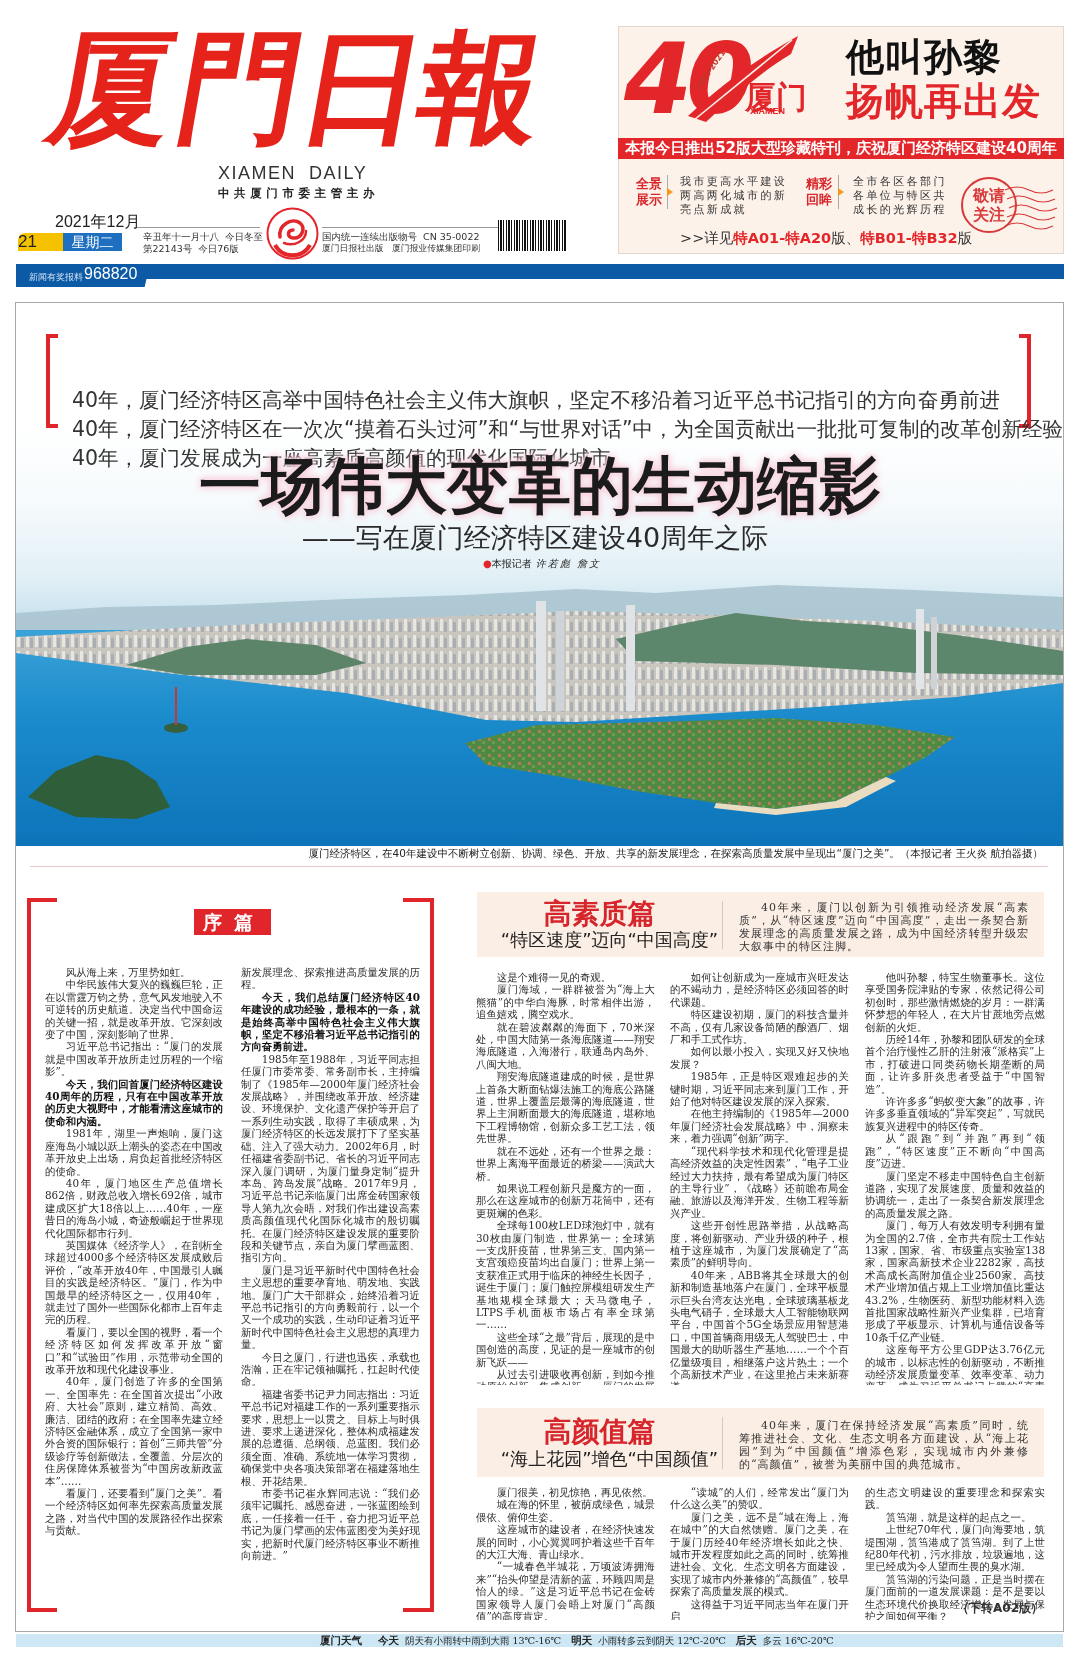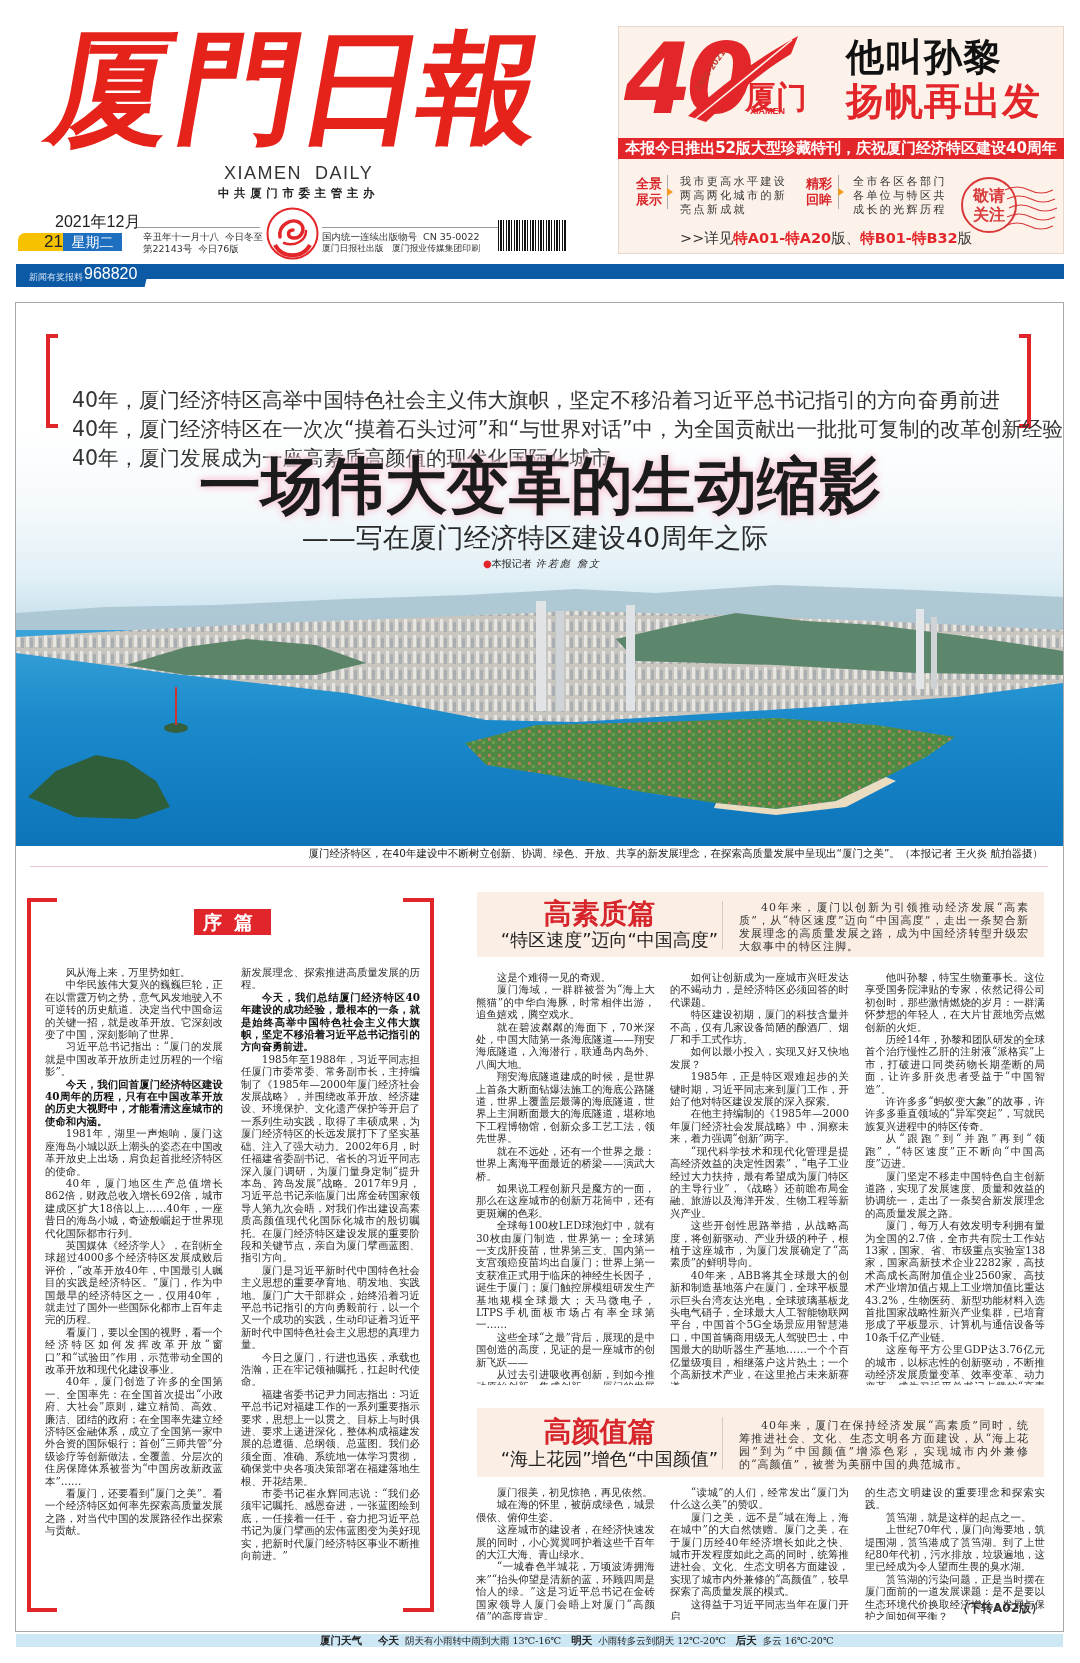--- a/index.html
+++ b/index.html
@@ -1,25 +1,25 @@
 <!DOCTYPE html>
 <html><head>
 <meta charset="utf-8">
 <style>
 *{box-sizing:border-box;}
 body{margin:0;background:#fff;}
 #page{position:relative;width:1080px;height:1663px;overflow:hidden;background:#fff;font-family:"DejaVu Sans",sans-serif;color:#222;}
 .abs{position:absolute;}
 
 .logo-char{position:absolute;top:26px;font-family:"DejaVu Serif",serif;font-size:122px;font-weight:bold;color:#e5231b;line-height:1;transform:skewX(-10deg);}
-.en-name{left:224px;top:163px;font-size:18px;letter-spacing:1.5px;color:#333;white-space:pre;font-family:"Liberation Sans",sans-serif;}
+.en-name{left:218px;top:163px;font-size:18px;letter-spacing:1.5px;color:#333;white-space:pre;font-family:"Liberation Sans",sans-serif;}
 .sponsor{left:218px;top:186px;font-size:11.5px;font-weight:bold;letter-spacing:4.6px;color:#222;}
 .ym{left:55px;top:212px;font-size:16px;color:#222;font-family:"Liberation Sans",sans-serif;}
 .rule{height:1px;background:#9a9a9a;}
-.day-box{left:18px;top:233px;width:45px;height:18px;background:#f6c200;border-radius:7px 0 0 0;font-size:17px;line-height:18px;text-align:right;color:#222;font-family:"Liberation Sans",sans-serif;}
+.day-box{left:18px;top:233px;width:45px;height:18px;background:#f6c200;border-radius:7px 0 0 0;font-size:17px;line-height:18px;text-align:left;color:#222;font-family:"Liberation Sans",sans-serif;}
 .wd-box{left:63px;top:233px;width:59px;height:18px;background:#1e6fbf;color:#fff;font-size:14px;line-height:18px;text-align:center;}
 .tiny{font-size:9.5px;color:#333;white-space:pre;line-height:11px;}
 .barcode{left:498px;top:220px;width:69px;height:31px;background:repeating-linear-gradient(90deg,#111 0 1px,#fff 1px 2px,#111 2px 4px,#fff 4px 5px,#111 5px 6px,#fff 6px 8px);}
 
 .promo{left:618px;top:26px;width:446px;height:228px;background:#fcf2ea;border:1px solid #e5d7cc;}
 .p40{left:624px;top:30px;font-size:98px;font-weight:900;font-style:italic;color:#e3262a;letter-spacing:-6px;line-height:1;font-family:"DejaVu Sans",sans-serif;}
 .years{left:686px;top:66px;font-size:8px;font-weight:bold;color:#c0392b;transform:rotate(-55deg);white-space:nowrap;}
 .xmen{left:703px;top:106px;font-size:9px;font-weight:bold;color:#e3262a;font-family:"Liberation Sans",sans-serif;margin-left:47px;}
 .xcn{left:745px;top:82px;font-size:31px;font-weight:bold;color:#e3262a;line-height:1;}
 .t1{left:846px;top:38px;font-size:38px;font-weight:900;color:#111;letter-spacing:1px;line-height:1;}

